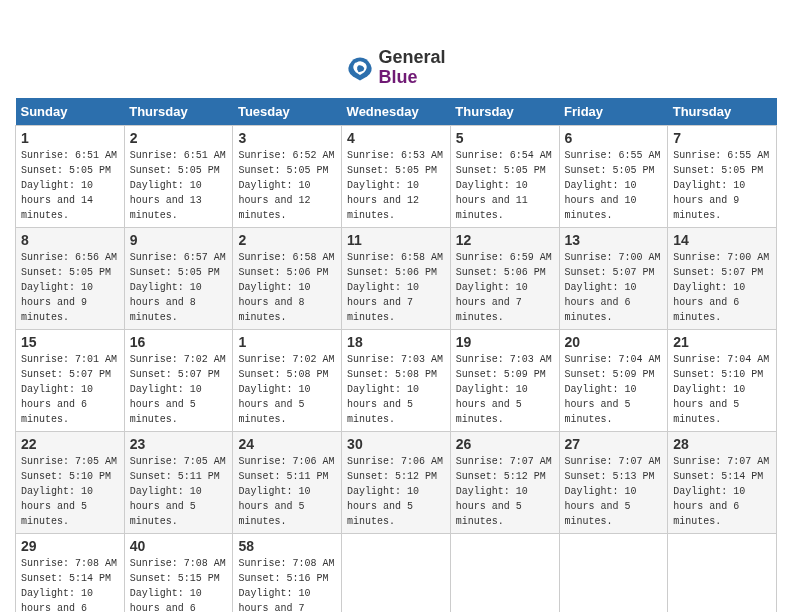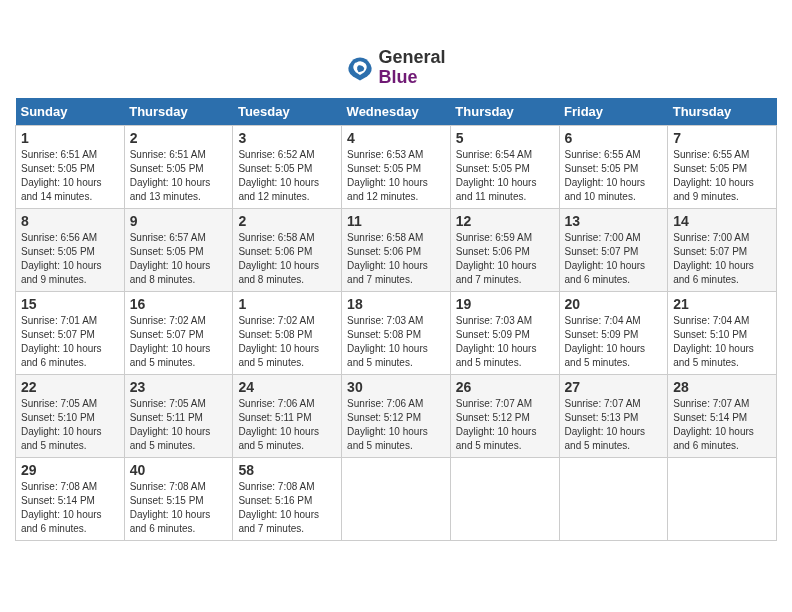--- a/index.html
+++ b/index.html
@@ -71,20 +71,21 @@
       font-size: 14px;
       font-weight: bold;
       color: #333;
       display: block;
       margin-bottom: 2px;
     }
     .day-info {
       font-size: 10px;
       color: #333;
       line-height: 1.4;
+      font-family: Liberation Mono, monospace;
     }
     .empty-cell {
       border: 1px solid #ccc;
       background: #f9f9f9;
     }
     .week-row td {
       background: #fff;
     }
     .week-row:nth-child(even) td {
       background: #f5f5f5;

